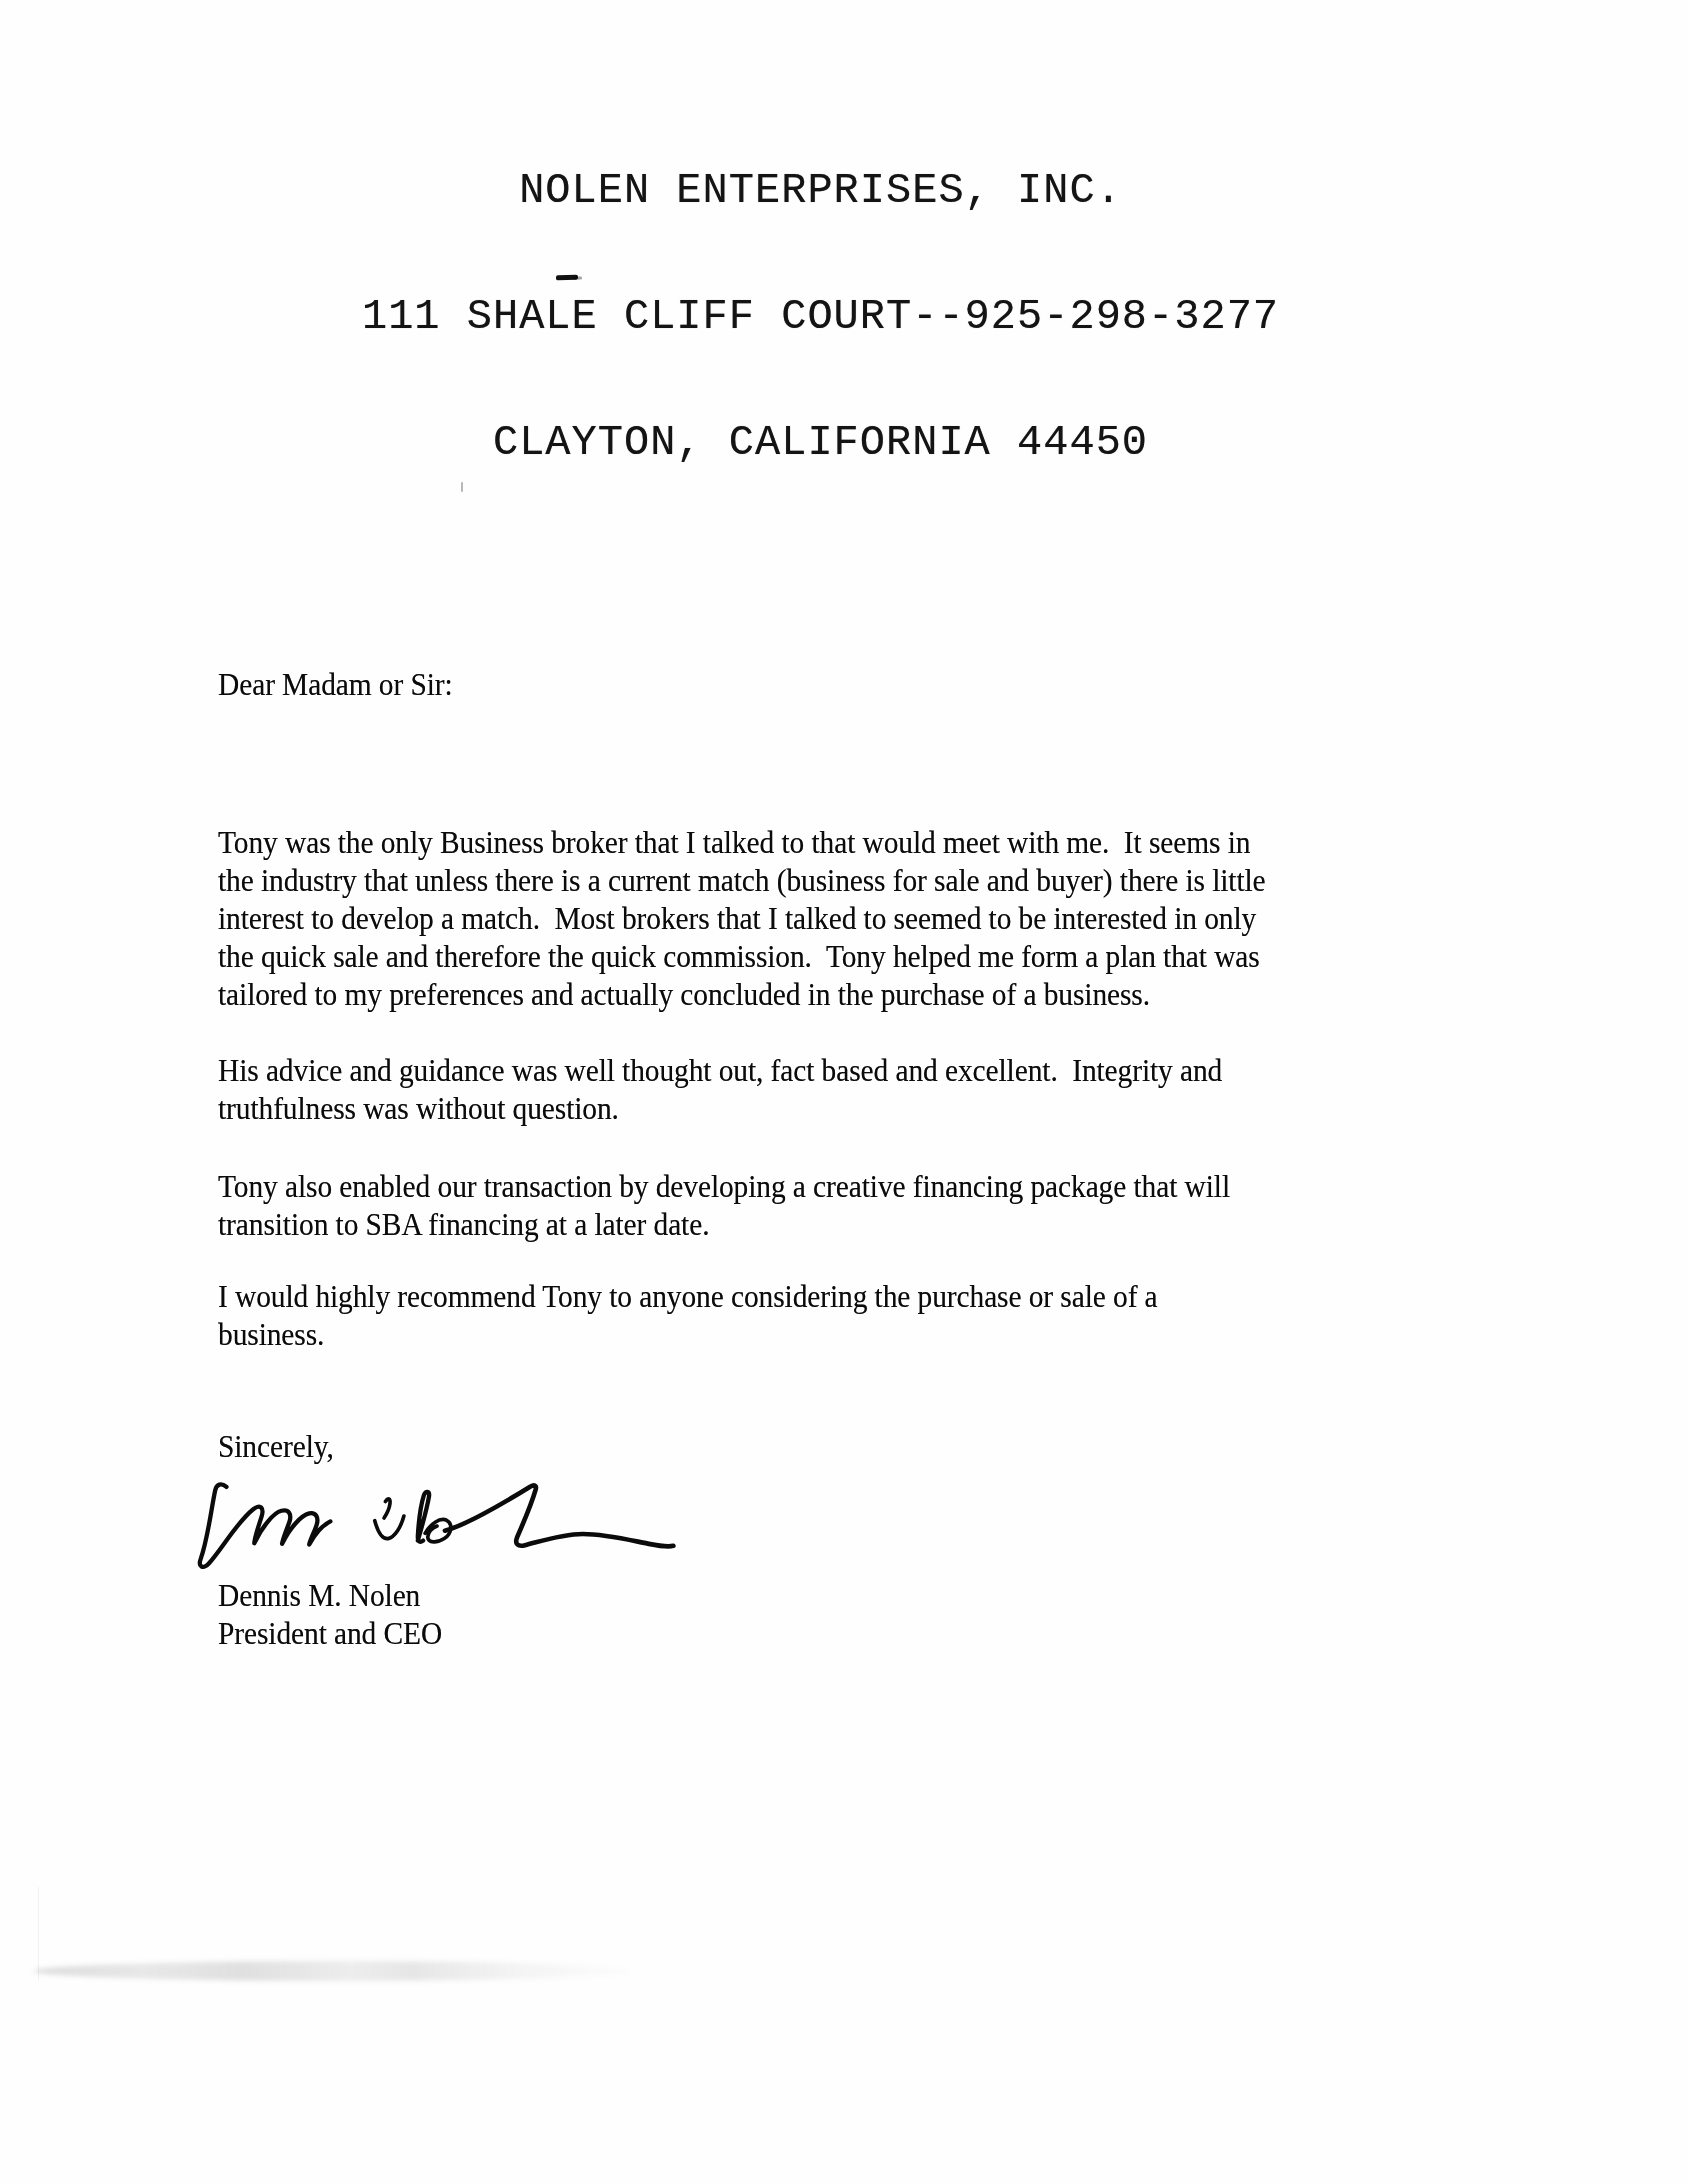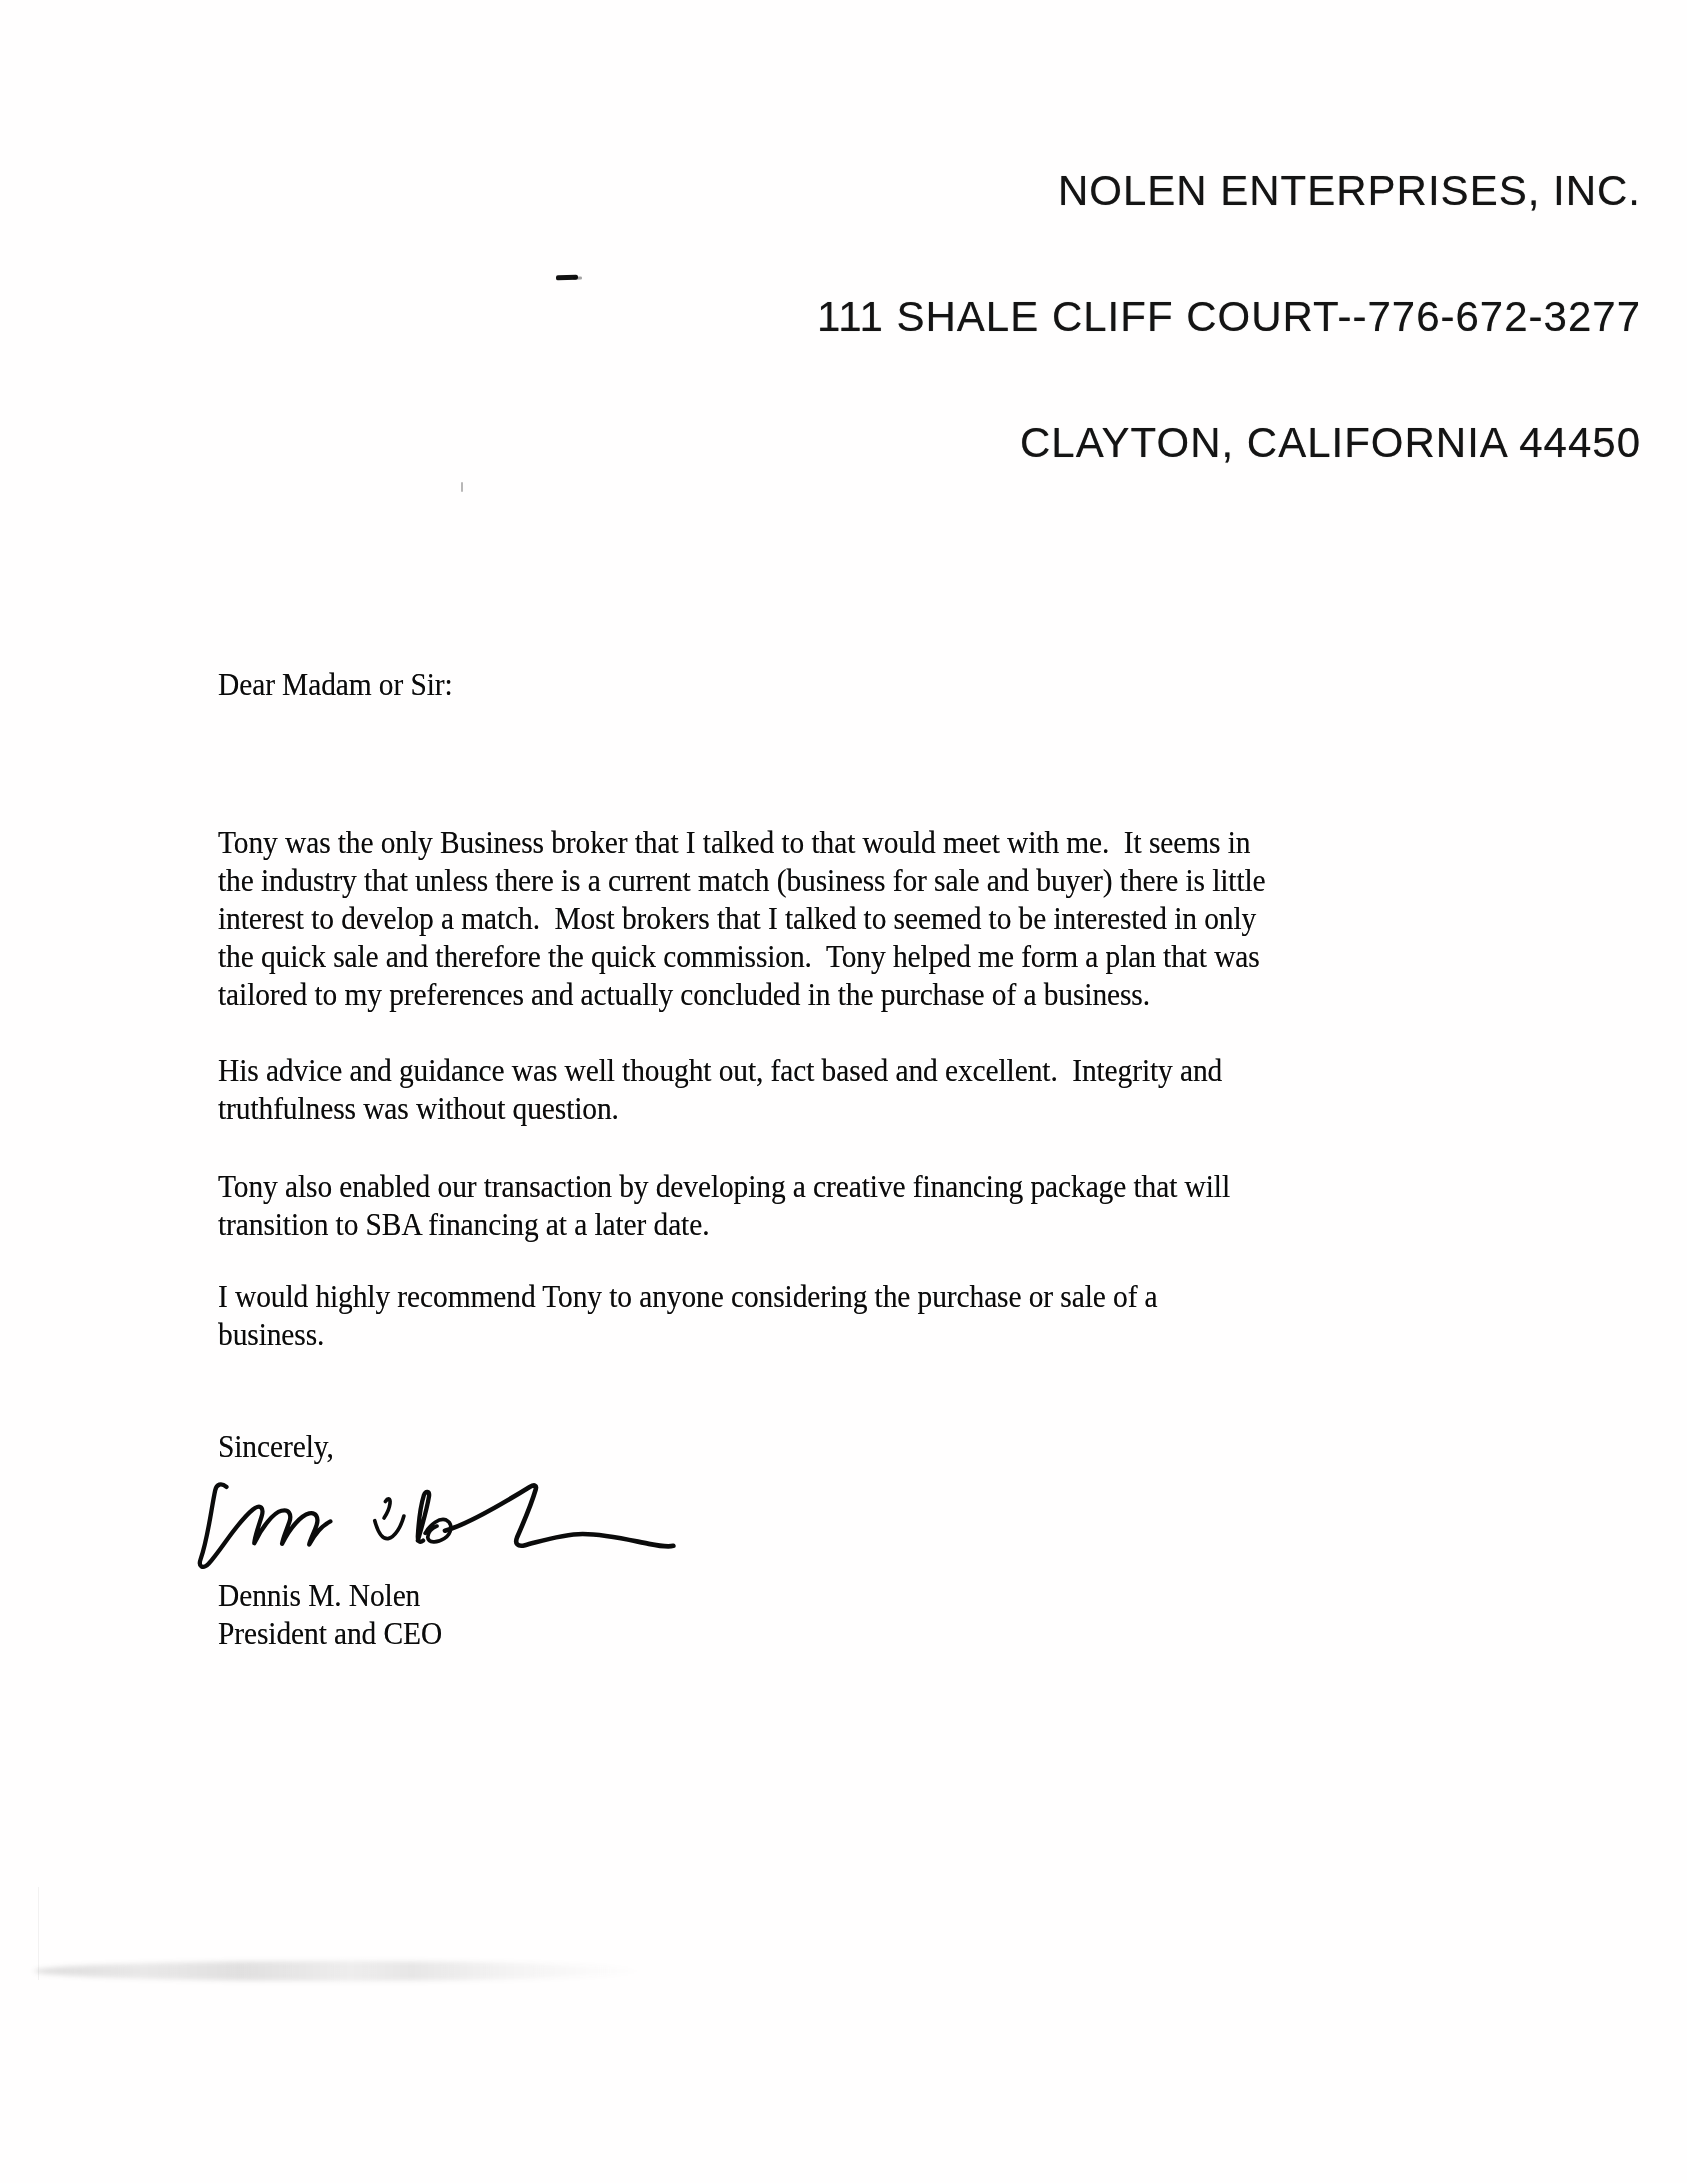--- a/index.html
+++ b/index.html
@@ -20,22 +20,22 @@
     background: #fffefe;
     overflow: hidden;
   }
 
   
   .letterhead {
     position: absolute;
     left: 0;
     top: 86px;
     width: 1641px;
-    text-align: right;
-    font-family: Liberation Sans, sans-serif;
+    text-align: center;
+    font-family: Liberation Mono, monospace;
     font-size: 42px;
     line-height: 42px;
     letter-spacing: 1px;
     color: #141414;
     white-space: pre;
     text-shadow: 0 0 0.7px rgba(0,0,0,0.55);
   }
 
   
   .letter-body {
@@ -128,21 +128,21 @@
     filter: blur(2.6px);
   }
 </style>
 </head>
 <body>
 
 <div class="page">
 
   <div class="letterhead">
     <div class="tline">NOLEN ENTERPRISES, INC.</div>
-    <div class="tline">111 SHALE CLIFF COURT--776-672-3277</div>
+    <div class="tline">111 SHALE CLIFF COURT--925-298-3277</div>
     <div class="tline">CLAYTON, CALIFORNIA 44450</div>
   </div>
 
   <div class="stray-dash"></div>
   <div class="ink-speck"></div>
 
   <div class="letter-body">
 
     <div class="block salutation">
       <div class="tline">Dear Madam or Sir:</div>

